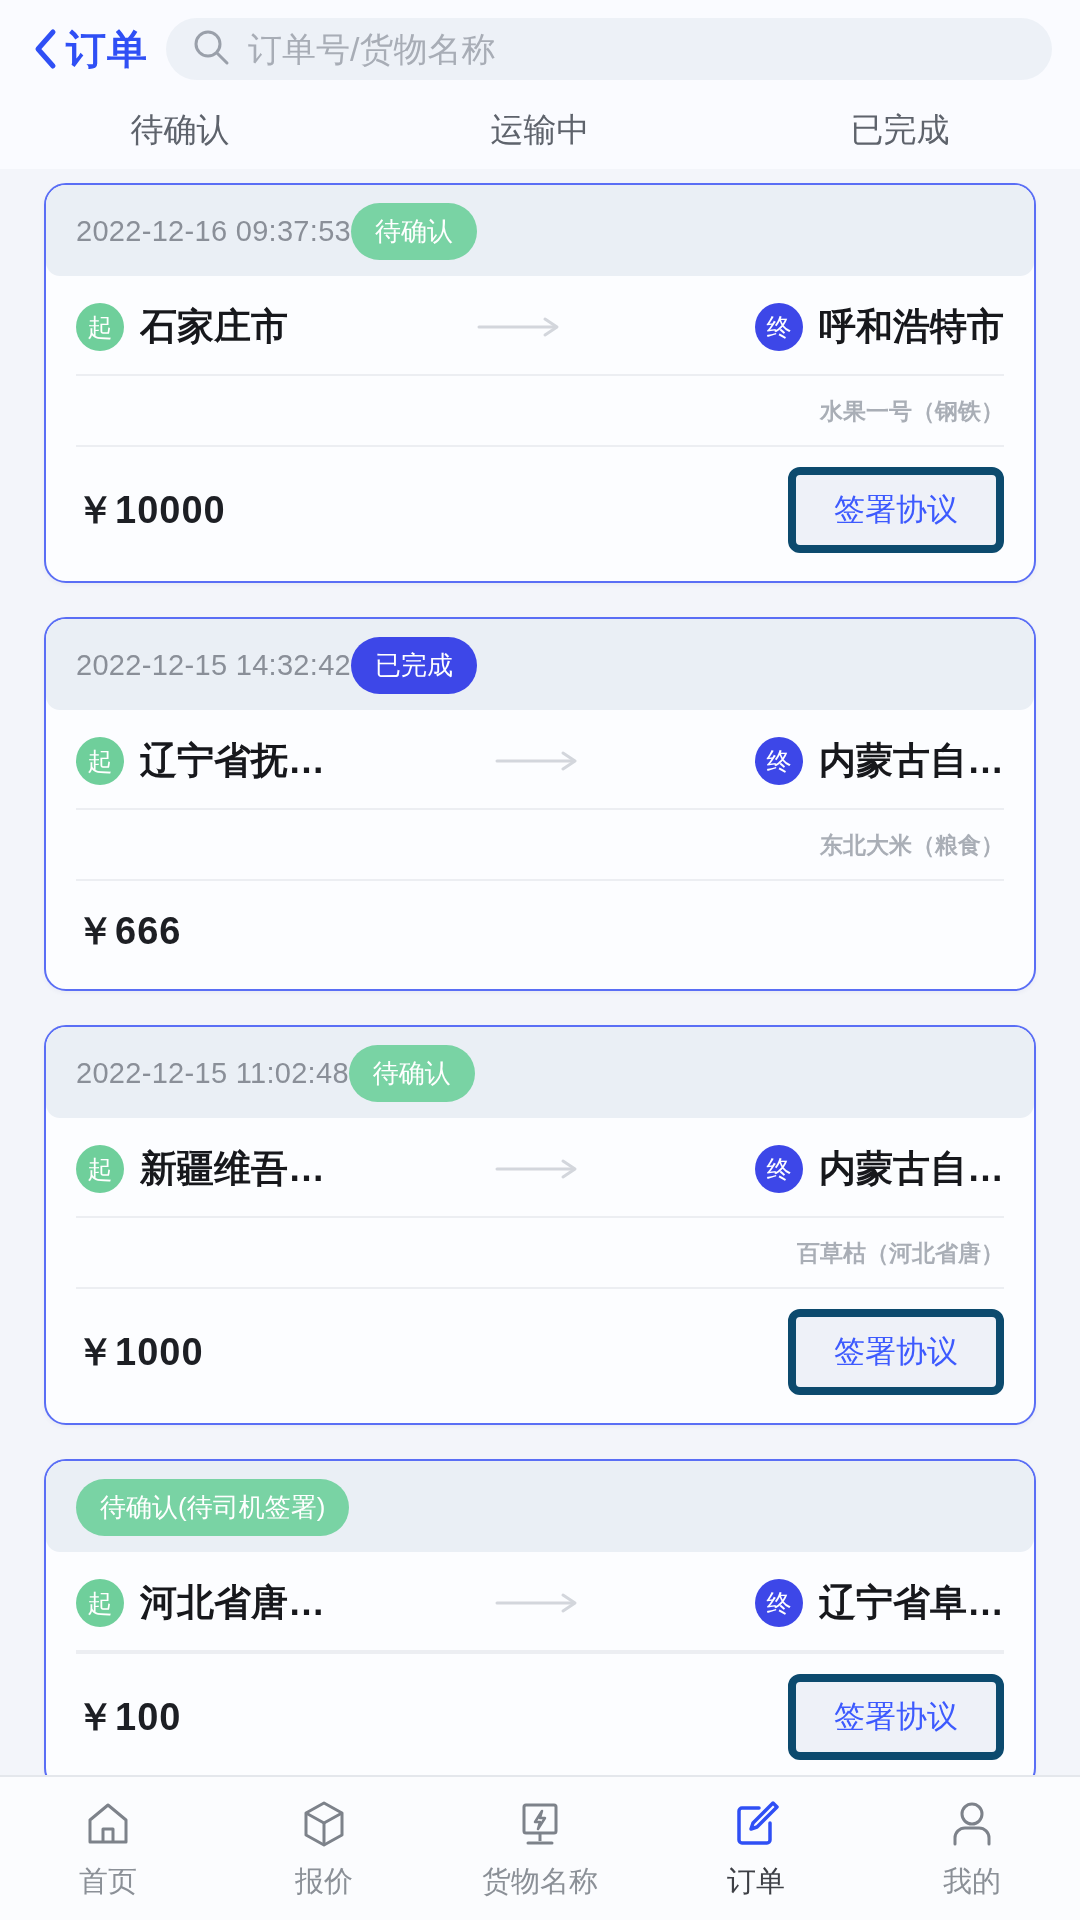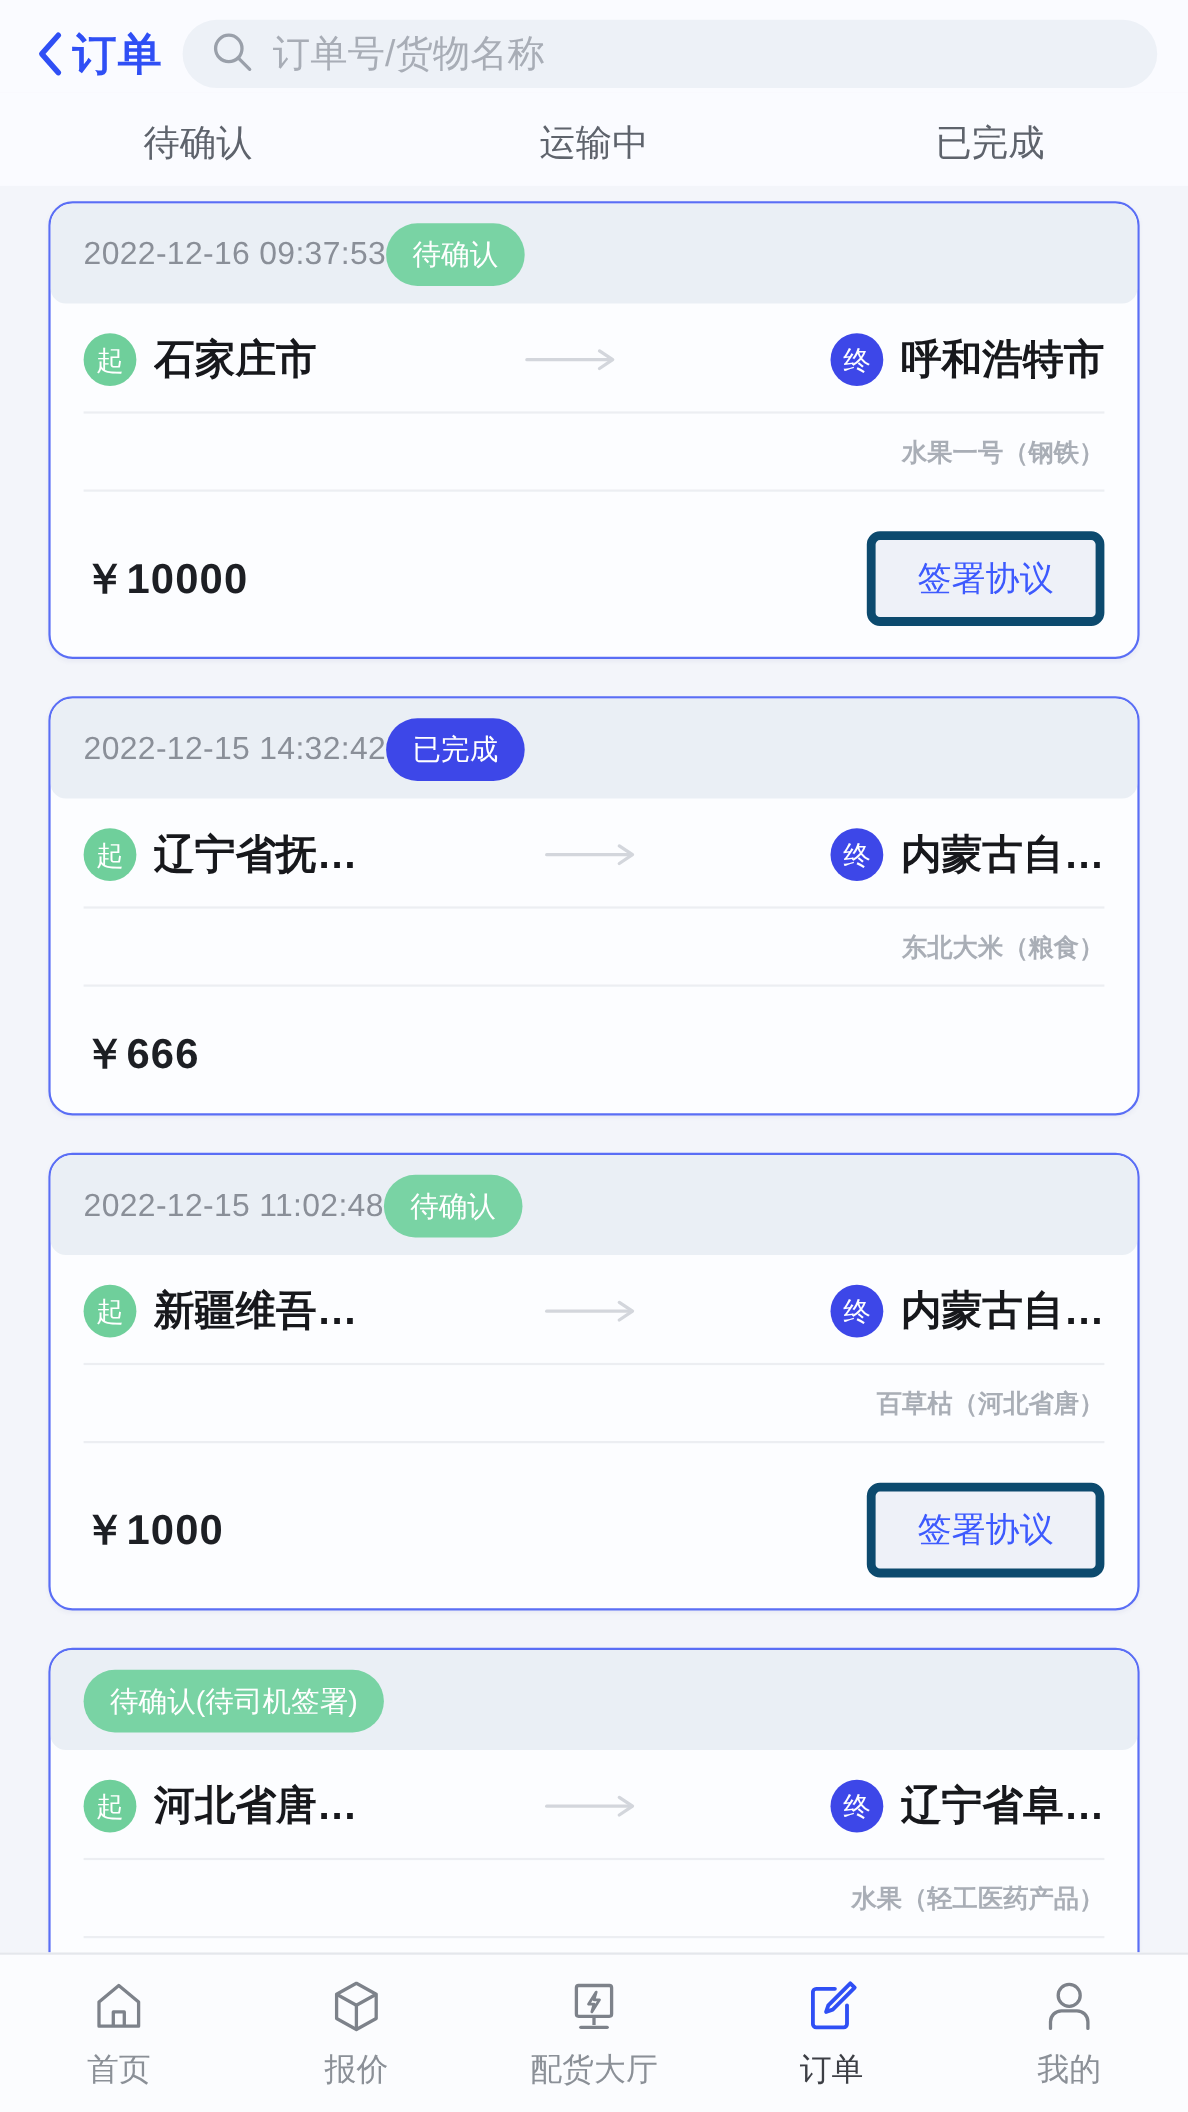--- a/index.html
+++ b/index.html
@@ -175,21 +175,21 @@
   }
   .cargo {
     font-size: 23px;
     color: #a9aeb6;
     white-space: nowrap;
     font-weight: bold;
   }
 
   .price-row {
     display: flex; align-items: center; justify-content: space-between;
-    padding: 36px 30px 28px 30px;
+    padding: 20px 30px 28px 30px;
     min-height: 108px;
   }
   .price {
     font-size: 38px;
     font-weight: 700;
     color: #1d1f24;
     letter-spacing: 1px;
     white-space: nowrap;
   }
   .action-btn {
@@ -372,23 +372,20 @@
             <path d="M2 11 H78" stroke="#d3d6dc" stroke-width="3" stroke-linecap="round"></path>
             <path d="M68 3 L80 11 L68 19" stroke="#d3d6dc" stroke-width="3" stroke-linecap="round" stroke-linejoin="round" fill="none"></path>
           </svg>
         </div>
         <div class="endpoint dest">
           <span class="dot end">终</span>
           <span class="place">辽宁省阜…</span>
         </div>
       </div>
       <div class="divider"></div>
-      <div class="cargo-row">
-        <span class="cargo">水果（轻工医药产品）</span>
-      </div>
       <div class="divider"></div>
       <div class="price-row">
         <span class="price">￥100</span>
         <button class="action-btn">签署协议</button>
       </div>
     </div>
 
   </div>
 
   <div class="tabbar">
@@ -416,21 +413,21 @@
 
     <div class="tabbar-item">
       <span class="tabbar-icon">
         <svg width="52" height="52" viewBox="0 0 52 52" fill="none">
           <rect x="10" y="7" width="32" height="28" rx="2" stroke="#7d828a" stroke-width="3" fill="none"></rect>
           <path d="M28 13 L21 24 H26 L24 31 L31 20 H26 Z" stroke="#7d828a" stroke-width="2.5" stroke-linejoin="round" fill="none"></path>
           <path d="M26 35 V43" stroke="#7d828a" stroke-width="3"></path>
           <path d="M14 45 H38" stroke="#7d828a" stroke-width="3" stroke-linecap="round"></path>
         </svg>
       </span>
-      <span class="tabbar-label">配货大厅</span>
+      <span class="tabbar-label">货物名称</span>
     </div>
 
     <div class="tabbar-item active">
       <span class="tabbar-icon">
         <svg width="52" height="52" viewBox="0 0 52 52" fill="none">
           <path d="M40 25 V42 A3 3 0 0 1 37 45 H12 A3 3 0 0 1 9 42 V13 A3 3 0 0 1 12 10 H29" stroke="#2f4ff5" stroke-width="3.5" stroke-linecap="round" stroke-linejoin="round" fill="none"></path>
           <path d="M43 5 L47 9 L27 29 L21 31 L23 25 Z" stroke="#2f4ff5" stroke-width="3.5" stroke-linejoin="round" fill="none"></path>
         </svg>
       </span>
       <span class="tabbar-label">订单</span>

